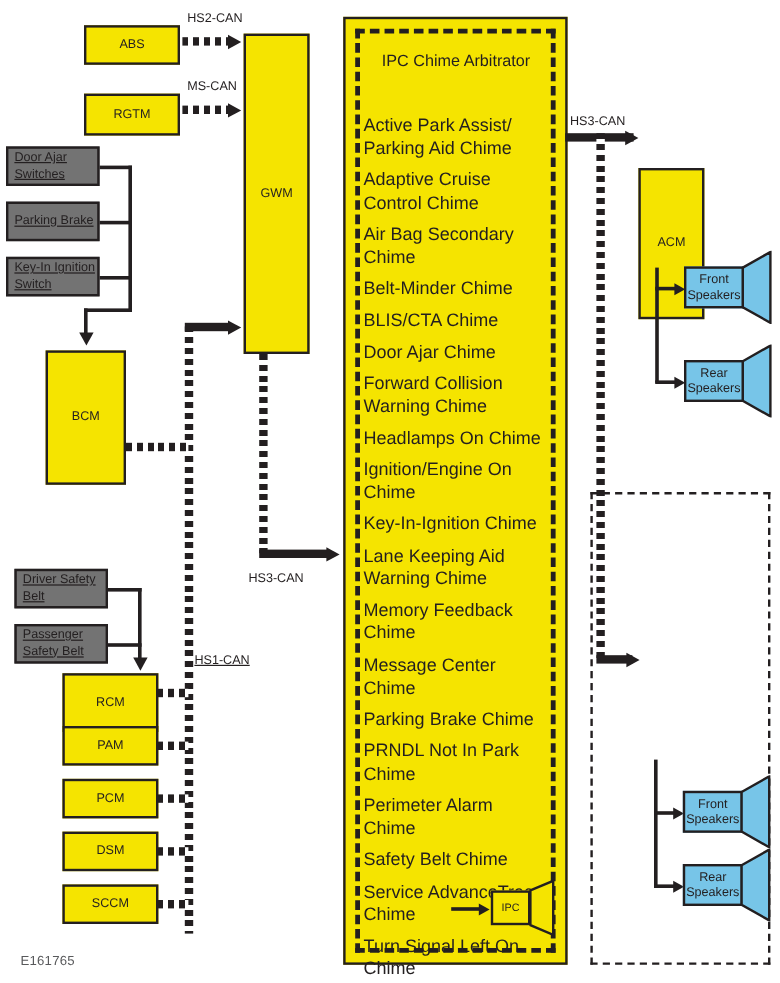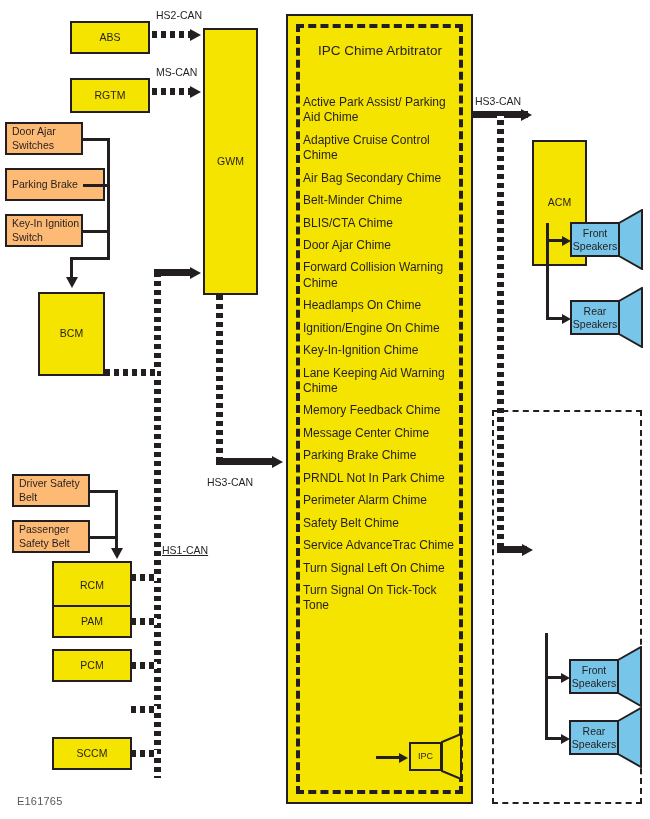--- a/index.html
+++ b/index.html
@@ -22,21 +22,21 @@
     border:2px solid #231f20;
     display:flex;
     align-items:center;
     justify-content:center;
     text-align:center;
     font-size:10.5px;
     color:#231f20;
     line-height:1.25;
   }
   .box.yellow{background:#f5e400;}
-  .box.green{background:#fdba74;}
+  .box.green{background:#737373;text-decoration:underline;}
   .box.blue{background:#77c5e8;}
 
   .box.left-al{justify-content:flex-start;text-align:left;padding-left:5px;}
 
   
   .horn{
     position:absolute;
     box-sizing:border-box;
   }
   .horn svg{display:block;}
@@ -123,21 +123,21 @@
     text-align:center;
     font-size:13.5px;
     color:#231f20;
   }
   #chime-list{
     position:absolute;
     left:303px;top:95px;
     width:152px;
   }
   .chime{
-    font-size:12px;
+    font-size:15px;
     color:#231f20;
     line-height:1.28;
     margin-bottom:7.1px;
   }
   .chime:last-child{margin-bottom:0;}
 
   
   #ts-panel{
     position:absolute;
     left:492px;top:410px;
@@ -174,36 +174,36 @@
   <div class="bus-h" style="left:152px;top:88px;width:40px;"></div>
   <div class="arr-r" style="left:190px;top:85.5px;"></div>
 
   <div class="box yellow" style="left:203px;top:28px;width:55px;height:267px;">
     <span>GWM</span>
   </div>
 
   <div class="box green left-al" style="left:5px;top:122px;width:78px;height:33px;">
     <span>Door Ajar Switches</span>
   </div>
-  <div class="box green left-al" style="left:5px;top:168px;width:100px;height:33px;">
+  <div class="box green left-al" style="left:5px;top:168px;width:78px;height:33px;">
     <span>Parking Brake</span>
   </div>
   <div class="box green left-al" style="left:5px;top:214px;width:78px;height:33px;">
     <span>Key-In Ignition Switch</span>
   </div>
 
   <div class="wire-h" style="left:83px;top:138px;width:27px;"></div>
   <div class="wire-h" style="left:83px;top:184px;width:27px;"></div>
   <div class="wire-h" style="left:83px;top:230px;width:27px;"></div>
   <div class="wire-v" style="left:107px;top:138px;height:122px;"></div>
   <div class="wire-h" style="left:70px;top:257px;width:40px;"></div>
   <div class="wire-v" style="left:70px;top:257px;height:22px;"></div>
   <div class="arr-d" style="left:65.5px;top:277px;"></div>
 
-  <div class="box yellow" style="left:38px;top:292px;width:67px;height:84px;">
+  <div class="box yellow" style="left:38px;top:292px;width:67px;height:112px;">
     <span>BCM</span>
   </div>
 
   <div class="bus-v" style="left:154px;top:272px;height:506px;"></div>
   <div class="bus-solidh" style="left:154px;top:269px;width:38px;"></div>
   <div class="arr-r" style="left:190px;top:266.5px;"></div>
   <div class="lbl" style="left:162px;top:544px;text-decoration:underline;">HS1-CAN</div>
 
   <div class="bus-h" style="left:105px;top:369px;width:52px;"></div>
 
@@ -219,20 +219,23 @@
   <div class="arr-d" style="left:110.5px;top:548px;"></div>
 
   <div class="box yellow" style="left:52px;top:561px;width:80px;height:49px;">
     <span>RCM</span>
   </div>
   <div class="box yellow" style="left:52px;top:605px;width:80px;height:33px;">
     <span>PAM</span>
   </div>
   <div class="box yellow" style="left:52px;top:649px;width:80px;height:33px;">
     <span>PCM</span>
+  </div>
+  <div class="box yellow" style="left:52px;top:693px;width:80px;height:33px;">
+    <span>DSM</span>
   </div>
   <div class="box yellow" style="left:52px;top:737px;width:80px;height:33px;">
     <span>SCCM</span>
   </div>
 
   <div class="bus-h" style="left:131px;top:574px;width:26px;"></div>
   <div class="bus-h" style="left:131px;top:618px;width:26px;"></div>
   <div class="bus-h" style="left:131px;top:662px;width:26px;"></div>
   <div class="bus-h" style="left:131px;top:706px;width:26px;"></div>
   <div class="bus-h" style="left:131px;top:750px;width:26px;"></div>

